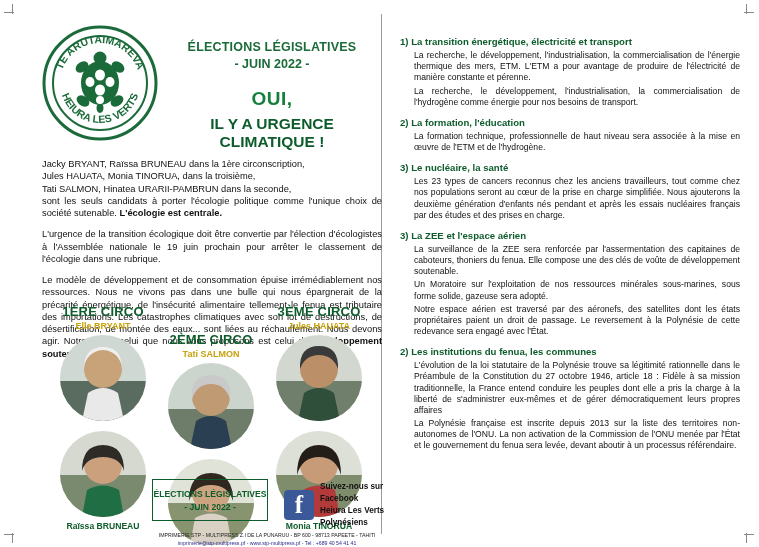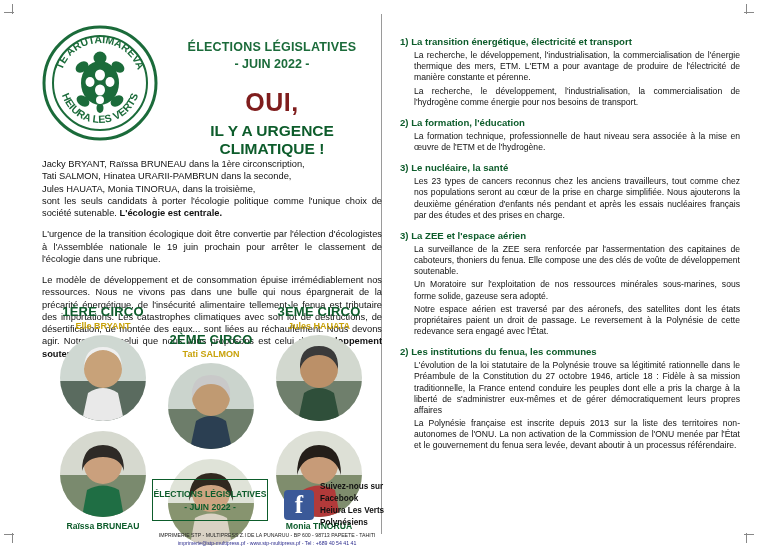--- a/index.html
+++ b/index.html
@@ -61,22 +61,22 @@
     top: 22px;
     width: 200px;
     text-align: center;
     color: #1b6b3a;
     font-weight: bold;
   }
   .headline .l1 { font-size: 12.5px; letter-spacing: .2px; }
   .headline .l2 { font-size: 12.5px; margin-top: 3px; }
   .headline .oui {
     margin-top: 17px;
-    font-size: 25px;
-    color: #7f1d1d;
+    font-size: 19px;
+    color: #15803d;
     letter-spacing: .5px;
   }
   .headline .urgence {
     margin-top: 5px;
     font-size: 15.5px;
     color: #0d5c2b;
     line-height: 1.15;
   }
 
   .body-text {
@@ -272,22 +272,22 @@
 
     <div class="headline">
       <div class="l1">ÉLECTIONS LÉGISLATIVES</div>
       <div class="l2">- JUIN 2022 -</div>
       <div class="oui">OUI,</div>
       <div class="urgence">IL Y A URGENCE CLIMATIQUE !</div>
     </div>
 
     <div class="body-text">
       <p class="nospace">Jacky BRYANT, Raïssa BRUNEAU dans la 1ère circonscription,</p>
+      <p class="nospace">Jules HAUATA, Monia TINORUA, dans la troisième,</p>
       <p class="nospace">Tati SALMON, Hinatea URARII-PAMBRUN dans la seconde,</p>
-      <p class="nospace">Jules HAUATA, Monia TINORUA, dans la troisième,</p>
       <p><span>sont les seuls candidats à porter l'écologie politique comme l'unique choix de société sutenable. </span><b>L'écologie est centrale.</b></p>
       <p>L'urgence de la transition écologique doit être convertie par l'élection d'écologistes à l'Assemblée nationale le 19 juin prochain pour arrêter le classement de l'écologie dans une rubrique.</p>
       <p><span>Le modèle de développement et de consommation épuise irrémédiablement nos ressources. Nous ne vivons pas dans une bulle qui nous épargnerait de la précarité énergétique, de l'insécurité alimentaire tellement le fenua est tributaire des importations. Les catastrophes climatiques avec son lot de destructions, de désertification, de montée des eaux... sont liées au réchauffement. Nous devons agir. Notre choix, celui que nous vous proposons est celui du </span><b>Développement soutenable.</b></p>
     </div>
 
     <div class="circos">
 
       <div class="circo-col c1">
         <div class="circo-title">1ÈRE CIRCO</div>
         <div class="circo-name">Elle BRYANT</div>

